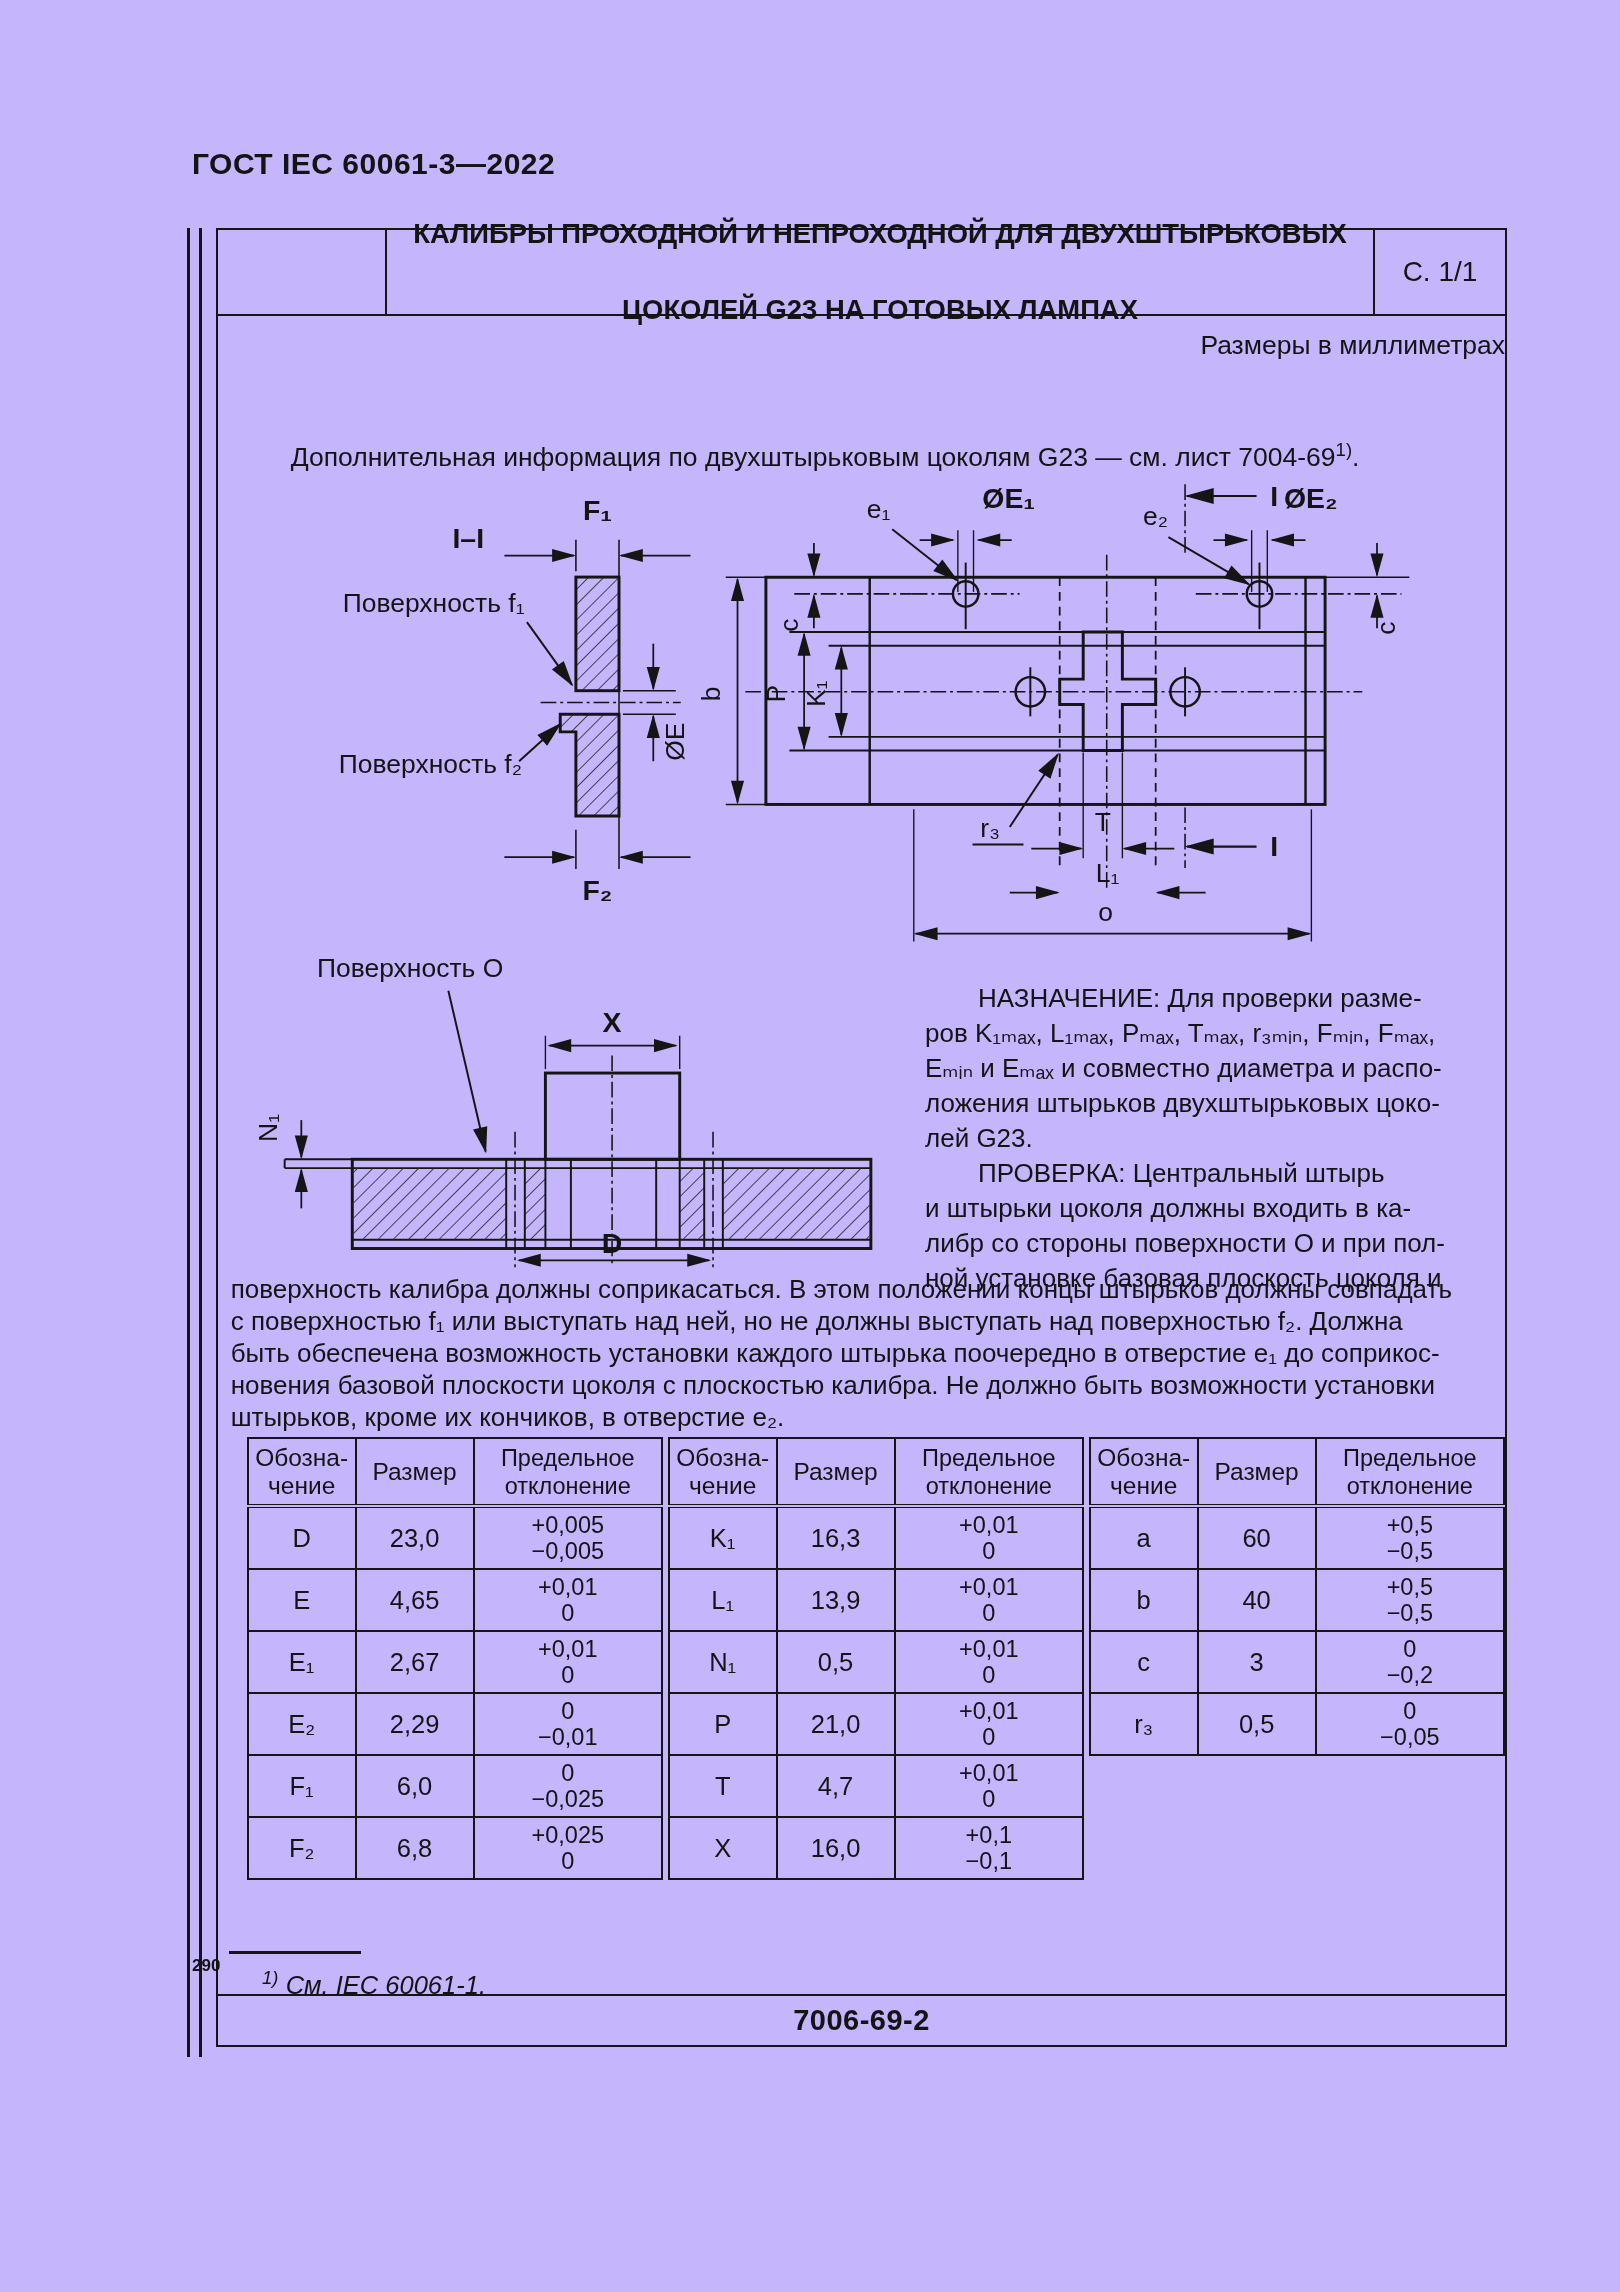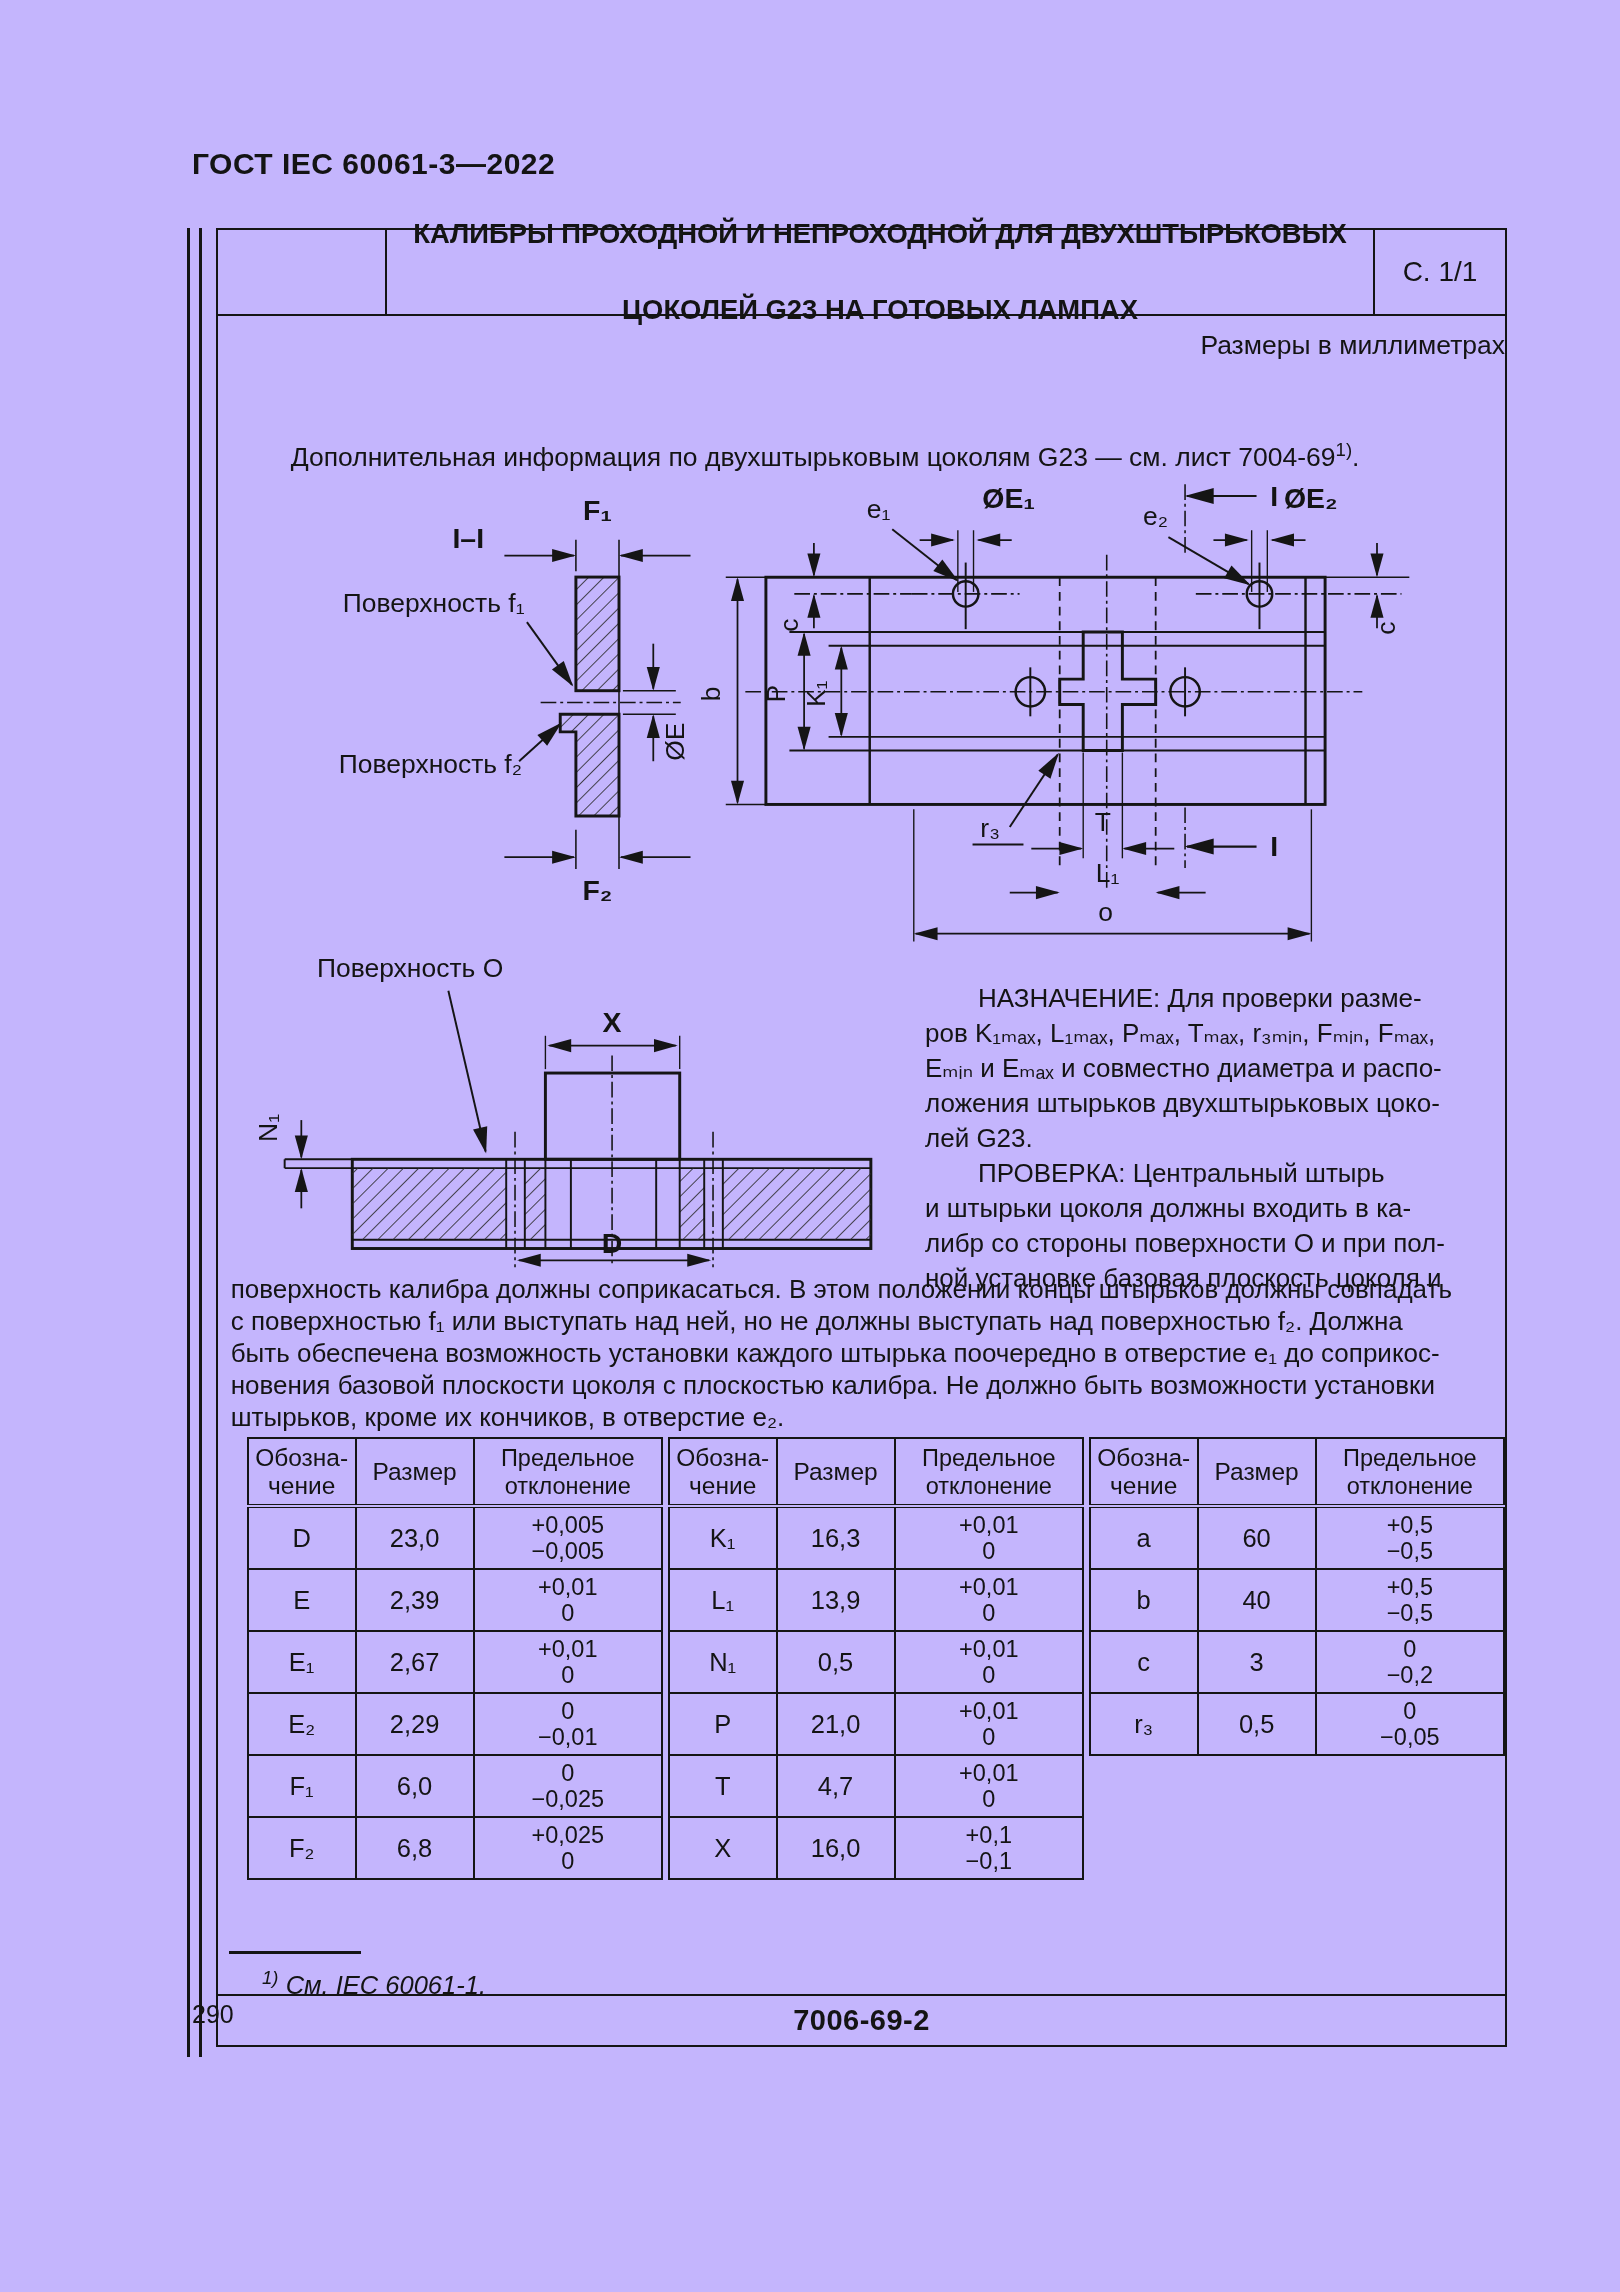--- a/index.html
+++ b/index.html
@@ -34,21 +34,21 @@
                      padding:2px 5.9px;border-bottom:4.9px double #151515;}
   table.dim td{font-size:25.5px;height:60px;padding:0 5.9px;}
   .c-sym{width:94px;} .c-size{width:106px;} .c-tol{width:178px;font-size:23.5px !important;line-height:26.5px;}
   .note{position:absolute;left:44px;top:1598px;font-size:24.5px;}
   .fn-rule{position:absolute;left:10.8px;top:1635px;width:132px;height:2.9px;background:#151515;}
   .footnote{position:absolute;left:44px;top:1651px;font-size:25.5px;font-style:italic;}
   .footnote sup{font-style:italic;}
   .footer-row{position:absolute;left:0;right:0;top:1678px;height:49px;border-top:2.9px solid #151515;
               box-sizing:content-box;display:flex;align-items:center;justify-content:center;
               font-weight:bold;font-size:29px;letter-spacing:0.5px;}
-  .page-num{position:absolute;left:192px;top:2000px;font-size:25px;}
+  .page-num{position:absolute;left:192px;top:1956px;font-size:17px;font-weight:bold;}
   .drw{position:absolute;}
   .drw text{font-size:27px;fill:#141414;}
   .drw .bold{font-weight:bold;font-size:29px;}
 </style>
 </head>
 <body>
 
 <div class="page">
 
   <div class="gost-header">ГОСТ IEC 60061-3—2022</div>
@@ -267,21 +267,21 @@
               <tr>
                 <td class="c-sym">D</td>
                 <td class="c-size">23,0</td>
                 <td class="c-tol">
                   <div>+0,005</div>
                   <div>−0,005</div>
                 </td>
               </tr>
               <tr>
                 <td class="c-sym">E</td>
-                <td class="c-size">2,39</td>
+                <td class="c-size">4,65</td>
                 <td class="c-tol">
                   <div>+0,01</div>
                   <div>0</div>
                 </td>
               </tr>
               <tr>
                 <td class="c-sym">E₁</td>
                 <td class="c-size">2,67</td>
                 <td class="c-tol">
                   <div>+0,01</div>

